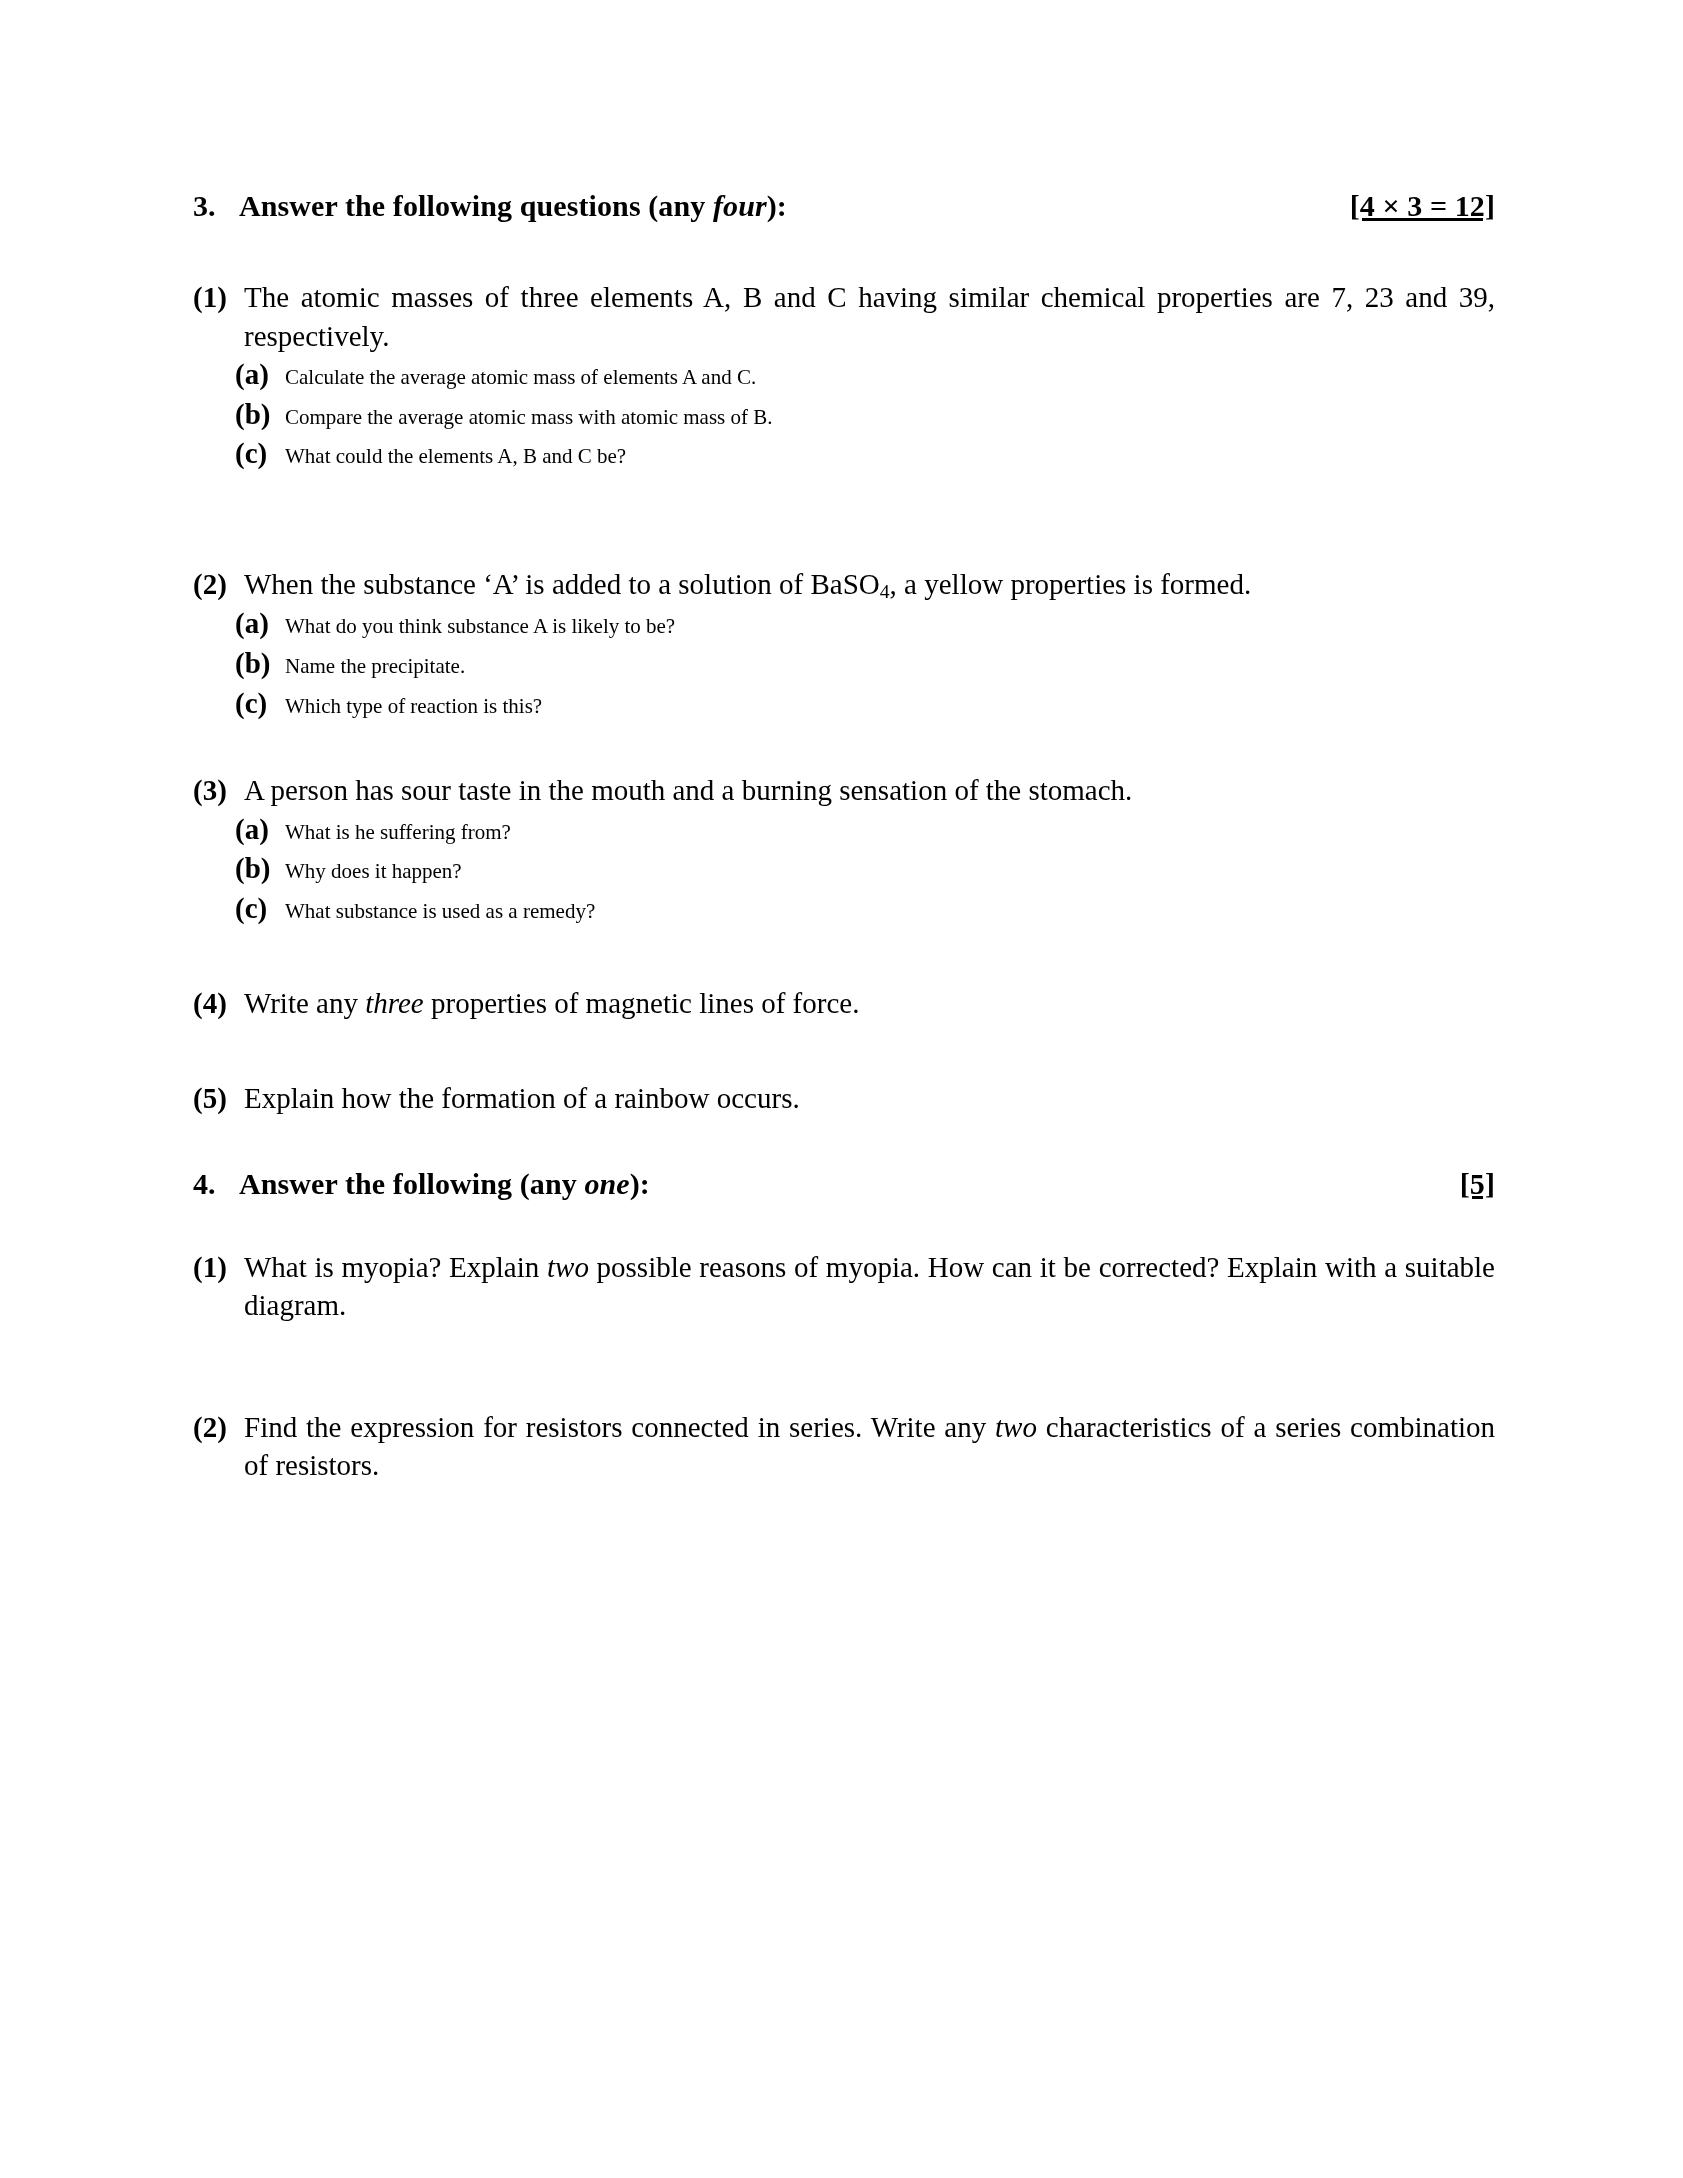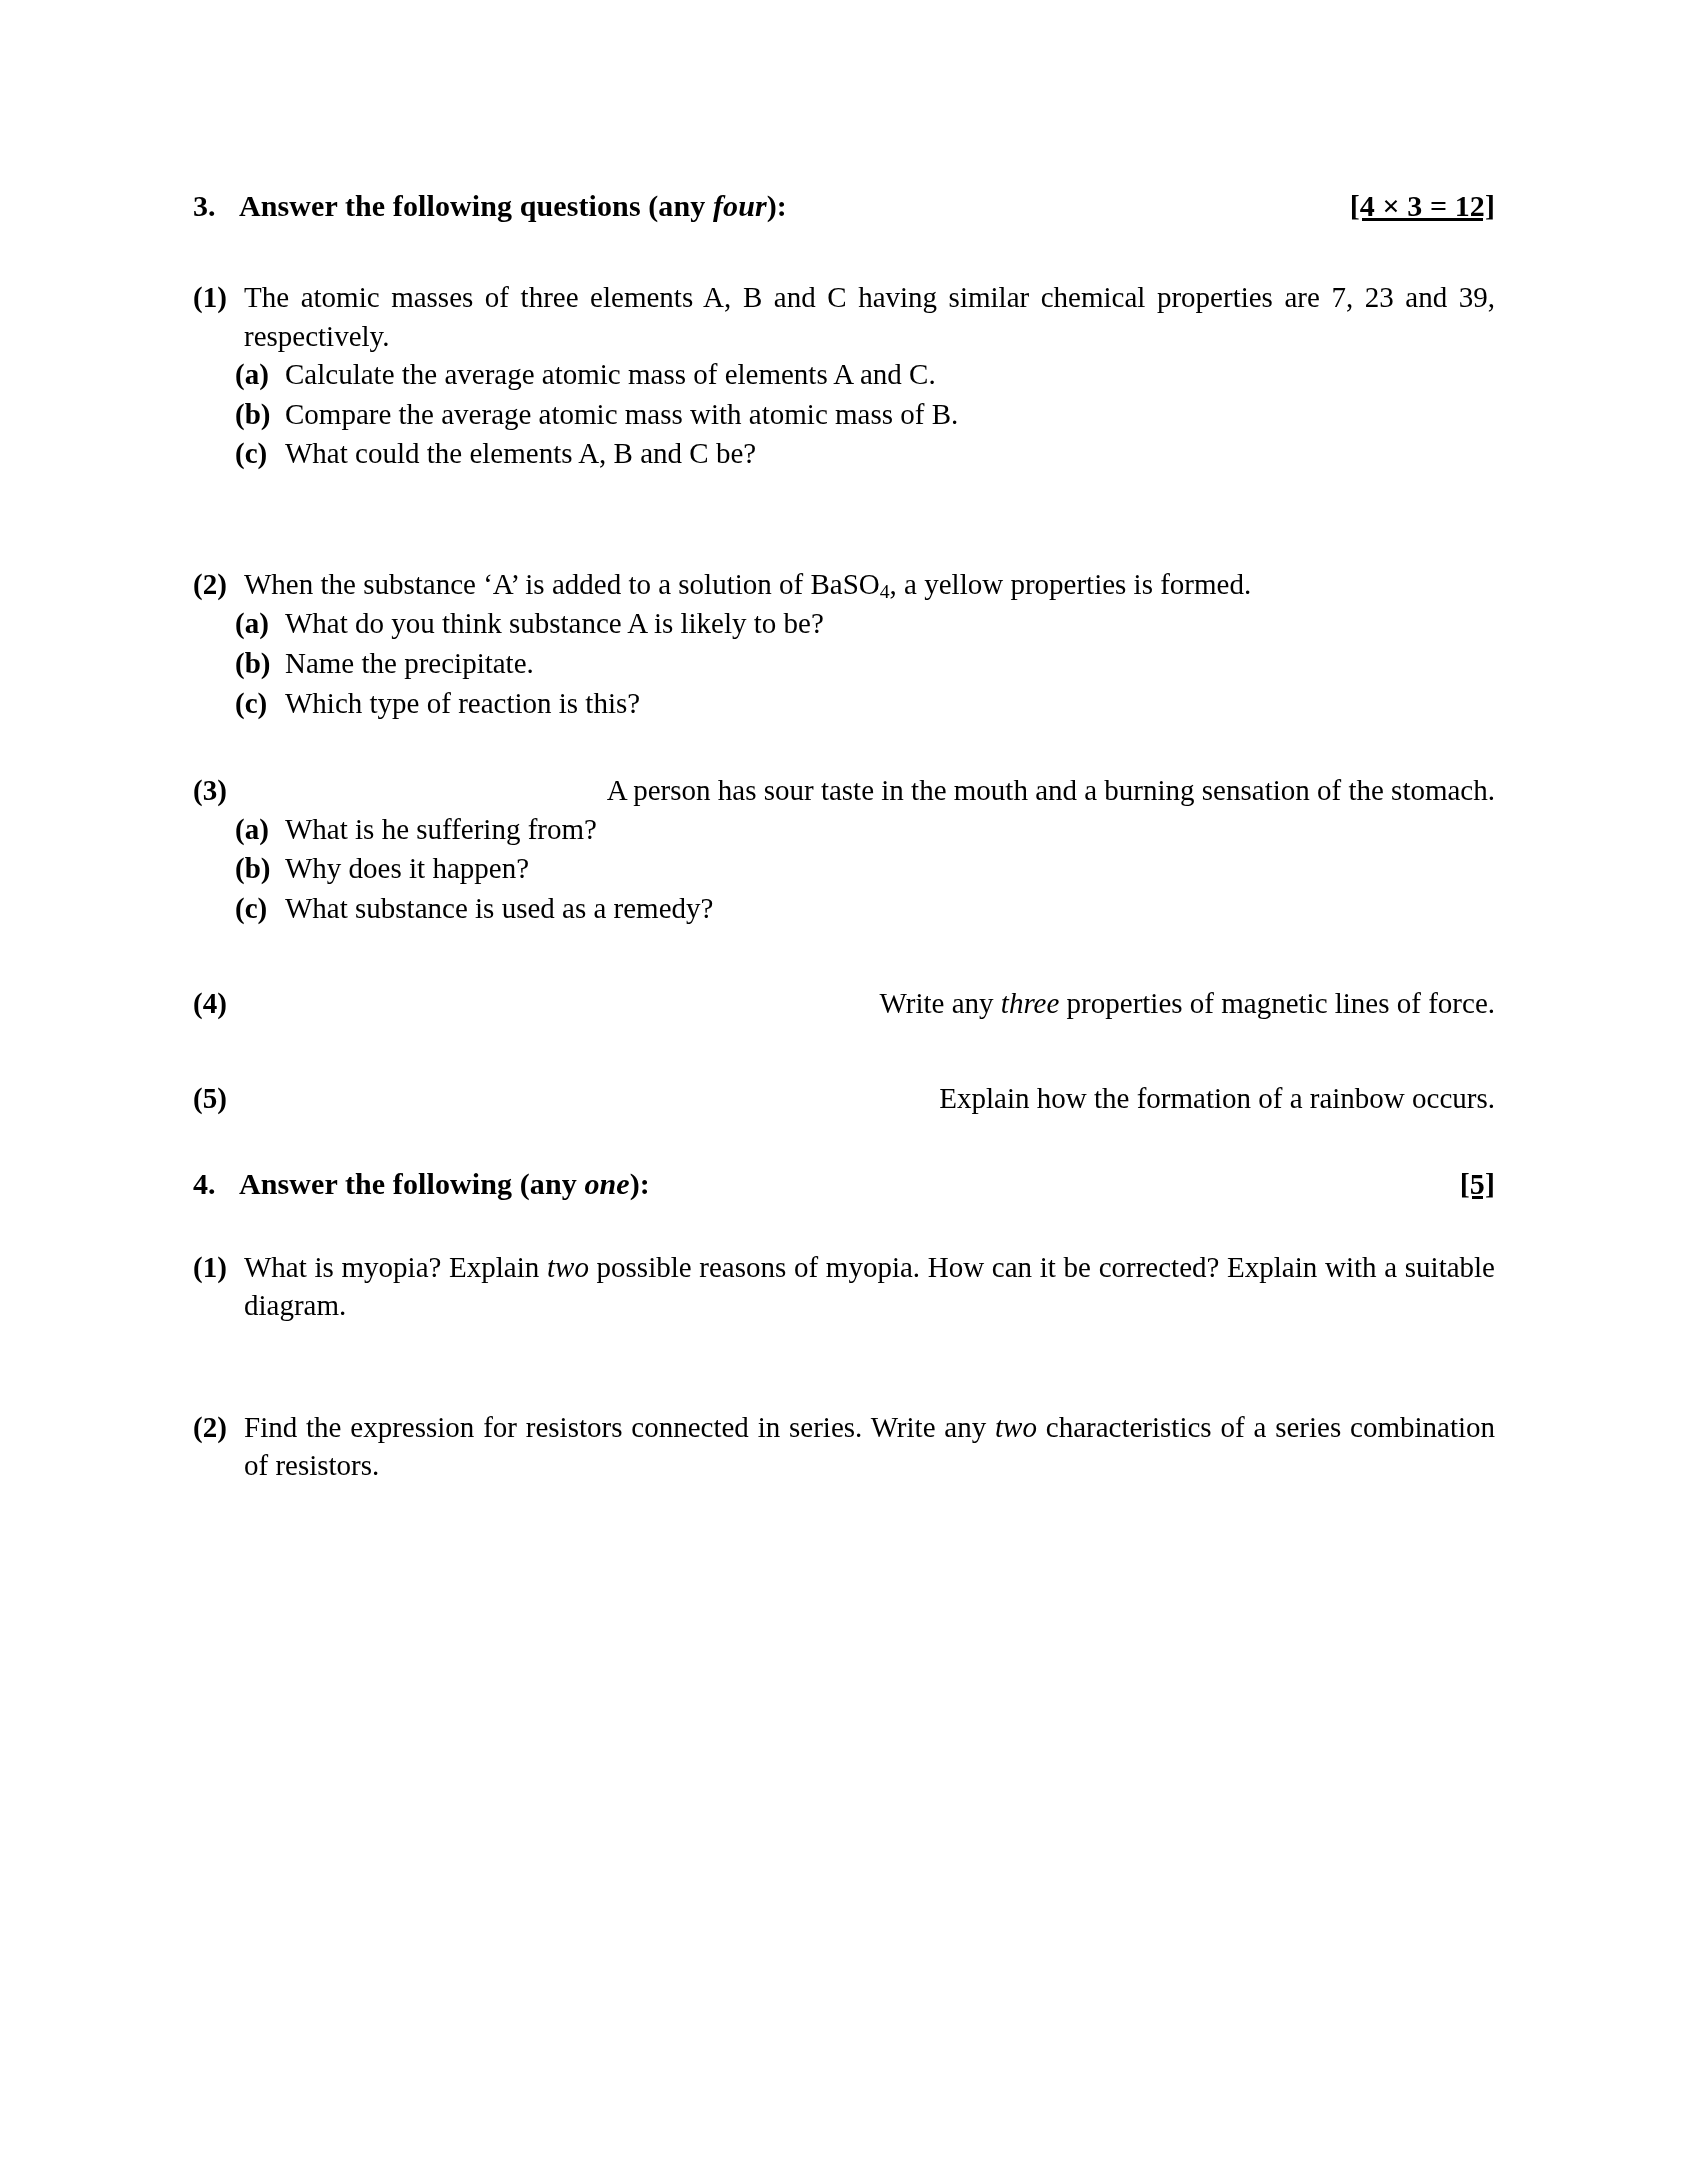--- a/index.html
+++ b/index.html
@@ -76,21 +76,20 @@
     flex: 0 0 51px;
     width: 51px;
     font-weight: bold;
     font-size: 29px;
     line-height: 1.33;
   }
   .qbody {
     flex: 1 1 auto;
     font-size: 29px;
     line-height: 1.33;
-    text-align: right;
   }
   .qbody.justify {
     text-align: justify;
     text-align-last: left;
     margin-top: 43px;
   }
   .qbody i { }
 
   
   .sublist {
@@ -104,21 +103,21 @@
   }
   .subnum {
     flex: 0 0 50px;
     width: 50px;
     font-weight: bold;
     font-size: 29px;
     line-height: 1.365;
   }
   .subtext {
     flex: 1 1 auto;
-    font-size: 29px;
+    font-size: 21px;
     line-height: 1.365;
   }
   .gap-md { height: 38px; }
   .gap-lg { height: 46px; }
 
   sub {
     font-size: 0.68em;
     vertical-align: -0.22em;
   }
 </style>

